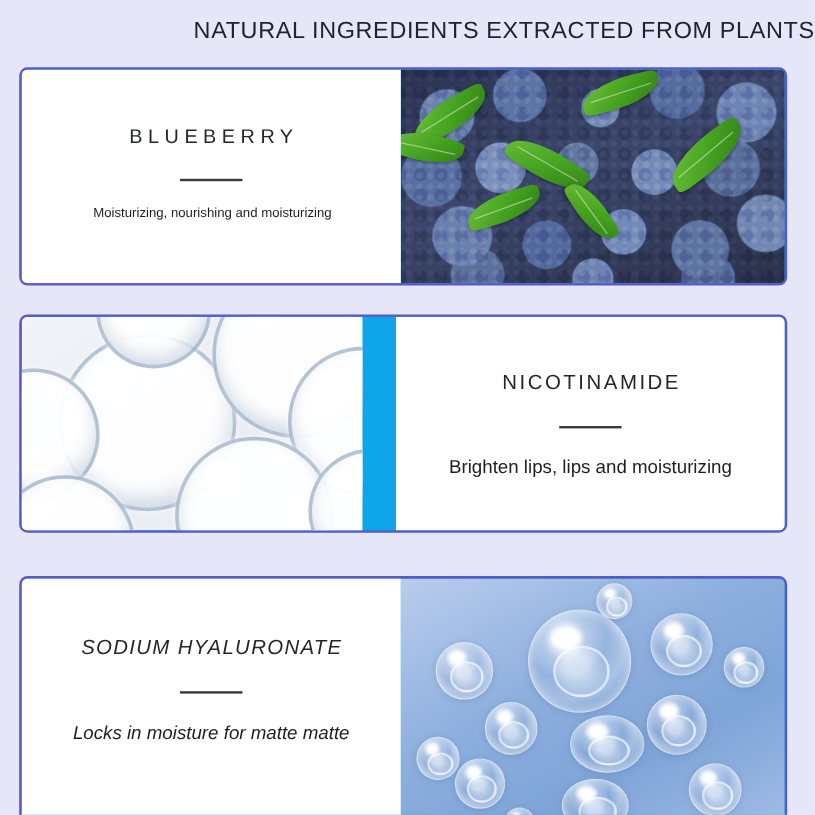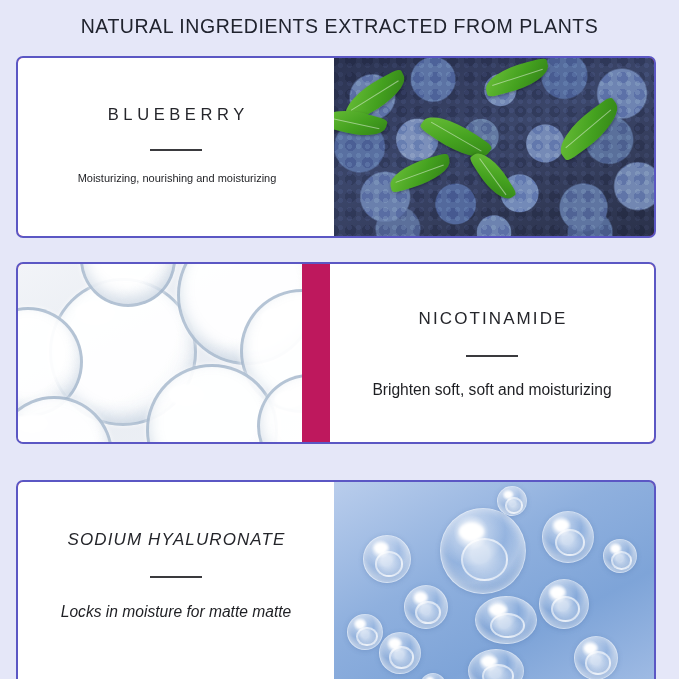--- a/index.html
+++ b/index.html
@@ -25,40 +25,40 @@
 
   
   #header {
     position: absolute;
     top: 0;
     left: 0;
     width: 679px;
     height: 52px;
     display: flex;
     align-items: center;
-    justify-content: center;
+    justify-content: flex-end;
   }
 
   #page-title {
     font-size: 19.5px;
     letter-spacing: 0.55px;
     color: #20232e;
     font-weight: 400;
     white-space: nowrap;
     font-family: "Liberation Sans", sans-serif;
   }
 
   
   .card {
     position: absolute;
     left: 16px;
     width: 640px;
     border: 2px solid #5b57c4;
     border-radius: 7px;
-    background: #be185d;
+    background: #0ea5e9;
     overflow: visible;
     display: flex;
   }
 
   #card-1 { top: 56px;  height: 182px; }
   #card-2 { top: 262px; height: 182px; }
   #card-3 { top: 480px; height: 224px; font-style: italic; }
 
   .card-inner {
     position: relative;
@@ -274,21 +274,21 @@
 
     </div>
   </div>
 
   <div class="card" id="card-2">
     <div class="card-inner reverse">
 
       <div class="pane-text">
         <div class="ingredient-name">NICOTINAMIDE</div>
         <div class="divider-rule"></div>
-        <div class="ingredient-desc">Brighten soft, soft and moisturizing</div>
+        <div class="ingredient-desc">Brighten lips, lips and moisturizing</div>
       </div>
 
       <div class="pane-img">
         <div class="photo">
           <div class="softbub-bg"></div>
           <div class="softbub" style="left:11%;  top:8%;   width:148px; height:148px;"></div>
           <div class="softbub" style="left:-16%; top:24%;  width:110px; height:110px;"></div>
           <div class="softbub" style="left:56%;  top:-22%; width:140px; height:140px;"></div>
           <div class="softbub" style="left:78%;  top:14%;  width:124px; height:124px;"></div>
           <div class="softbub" style="left:45%;  top:56%;  width:132px; height:132px;"></div>

